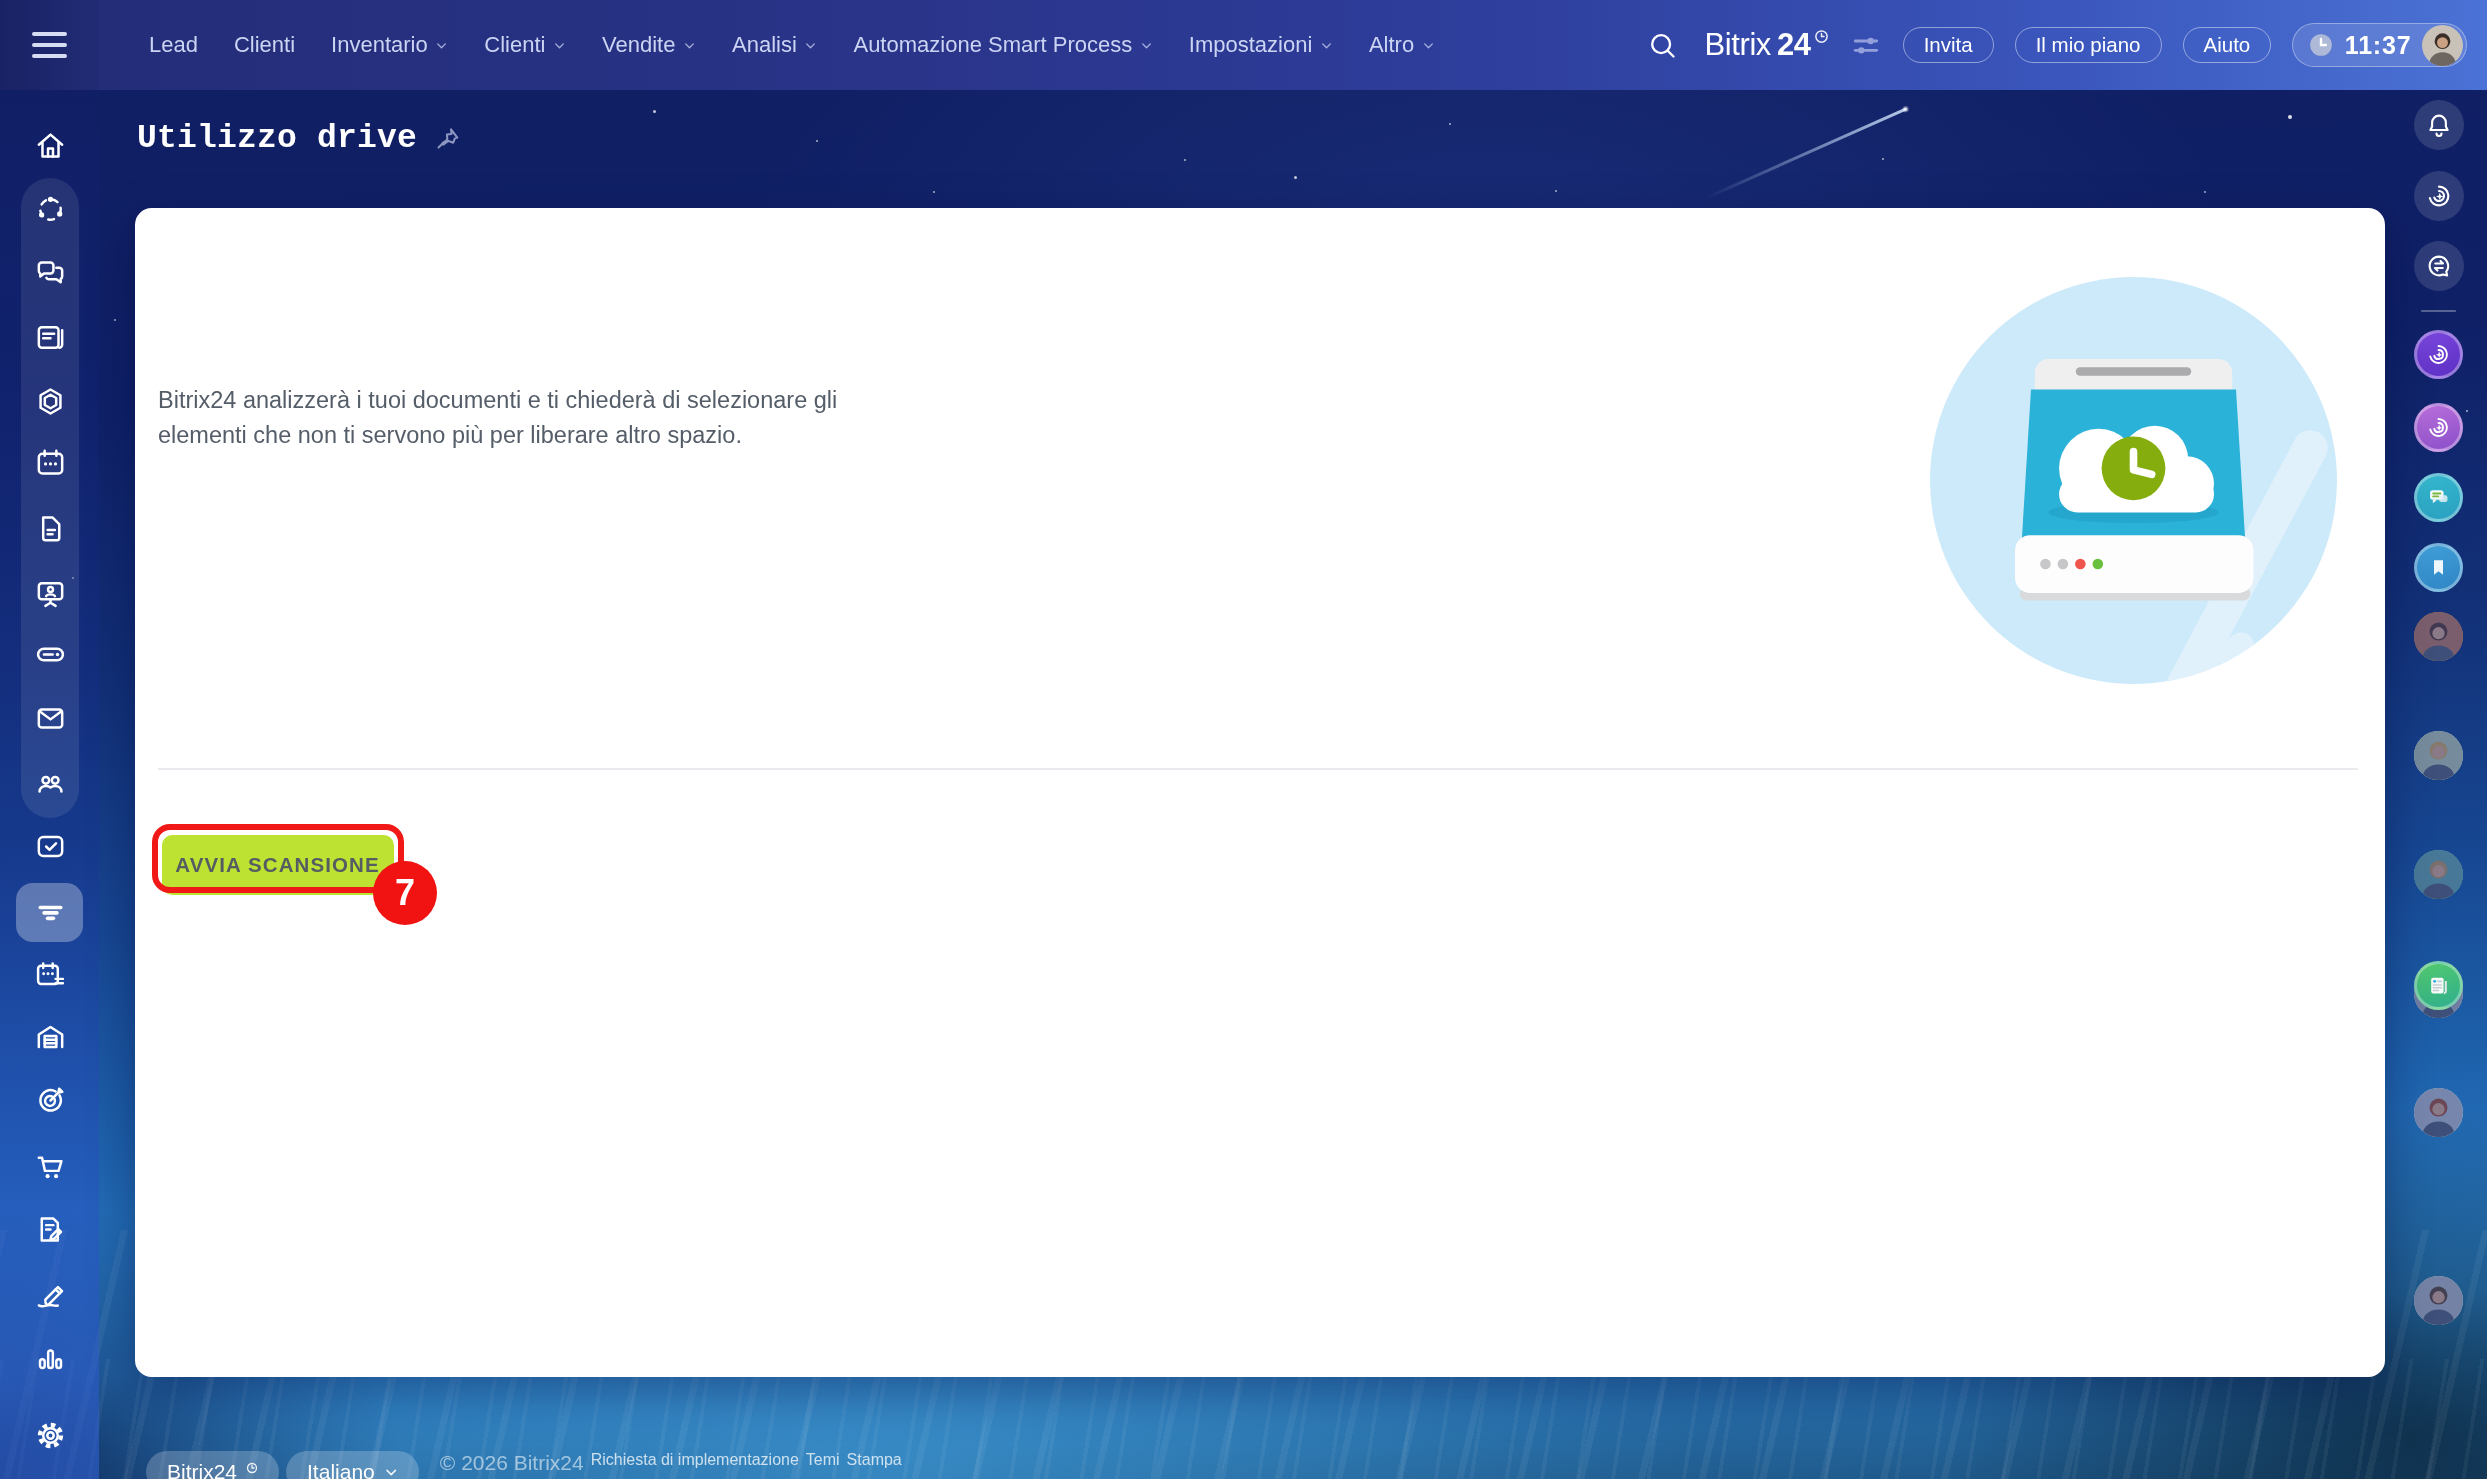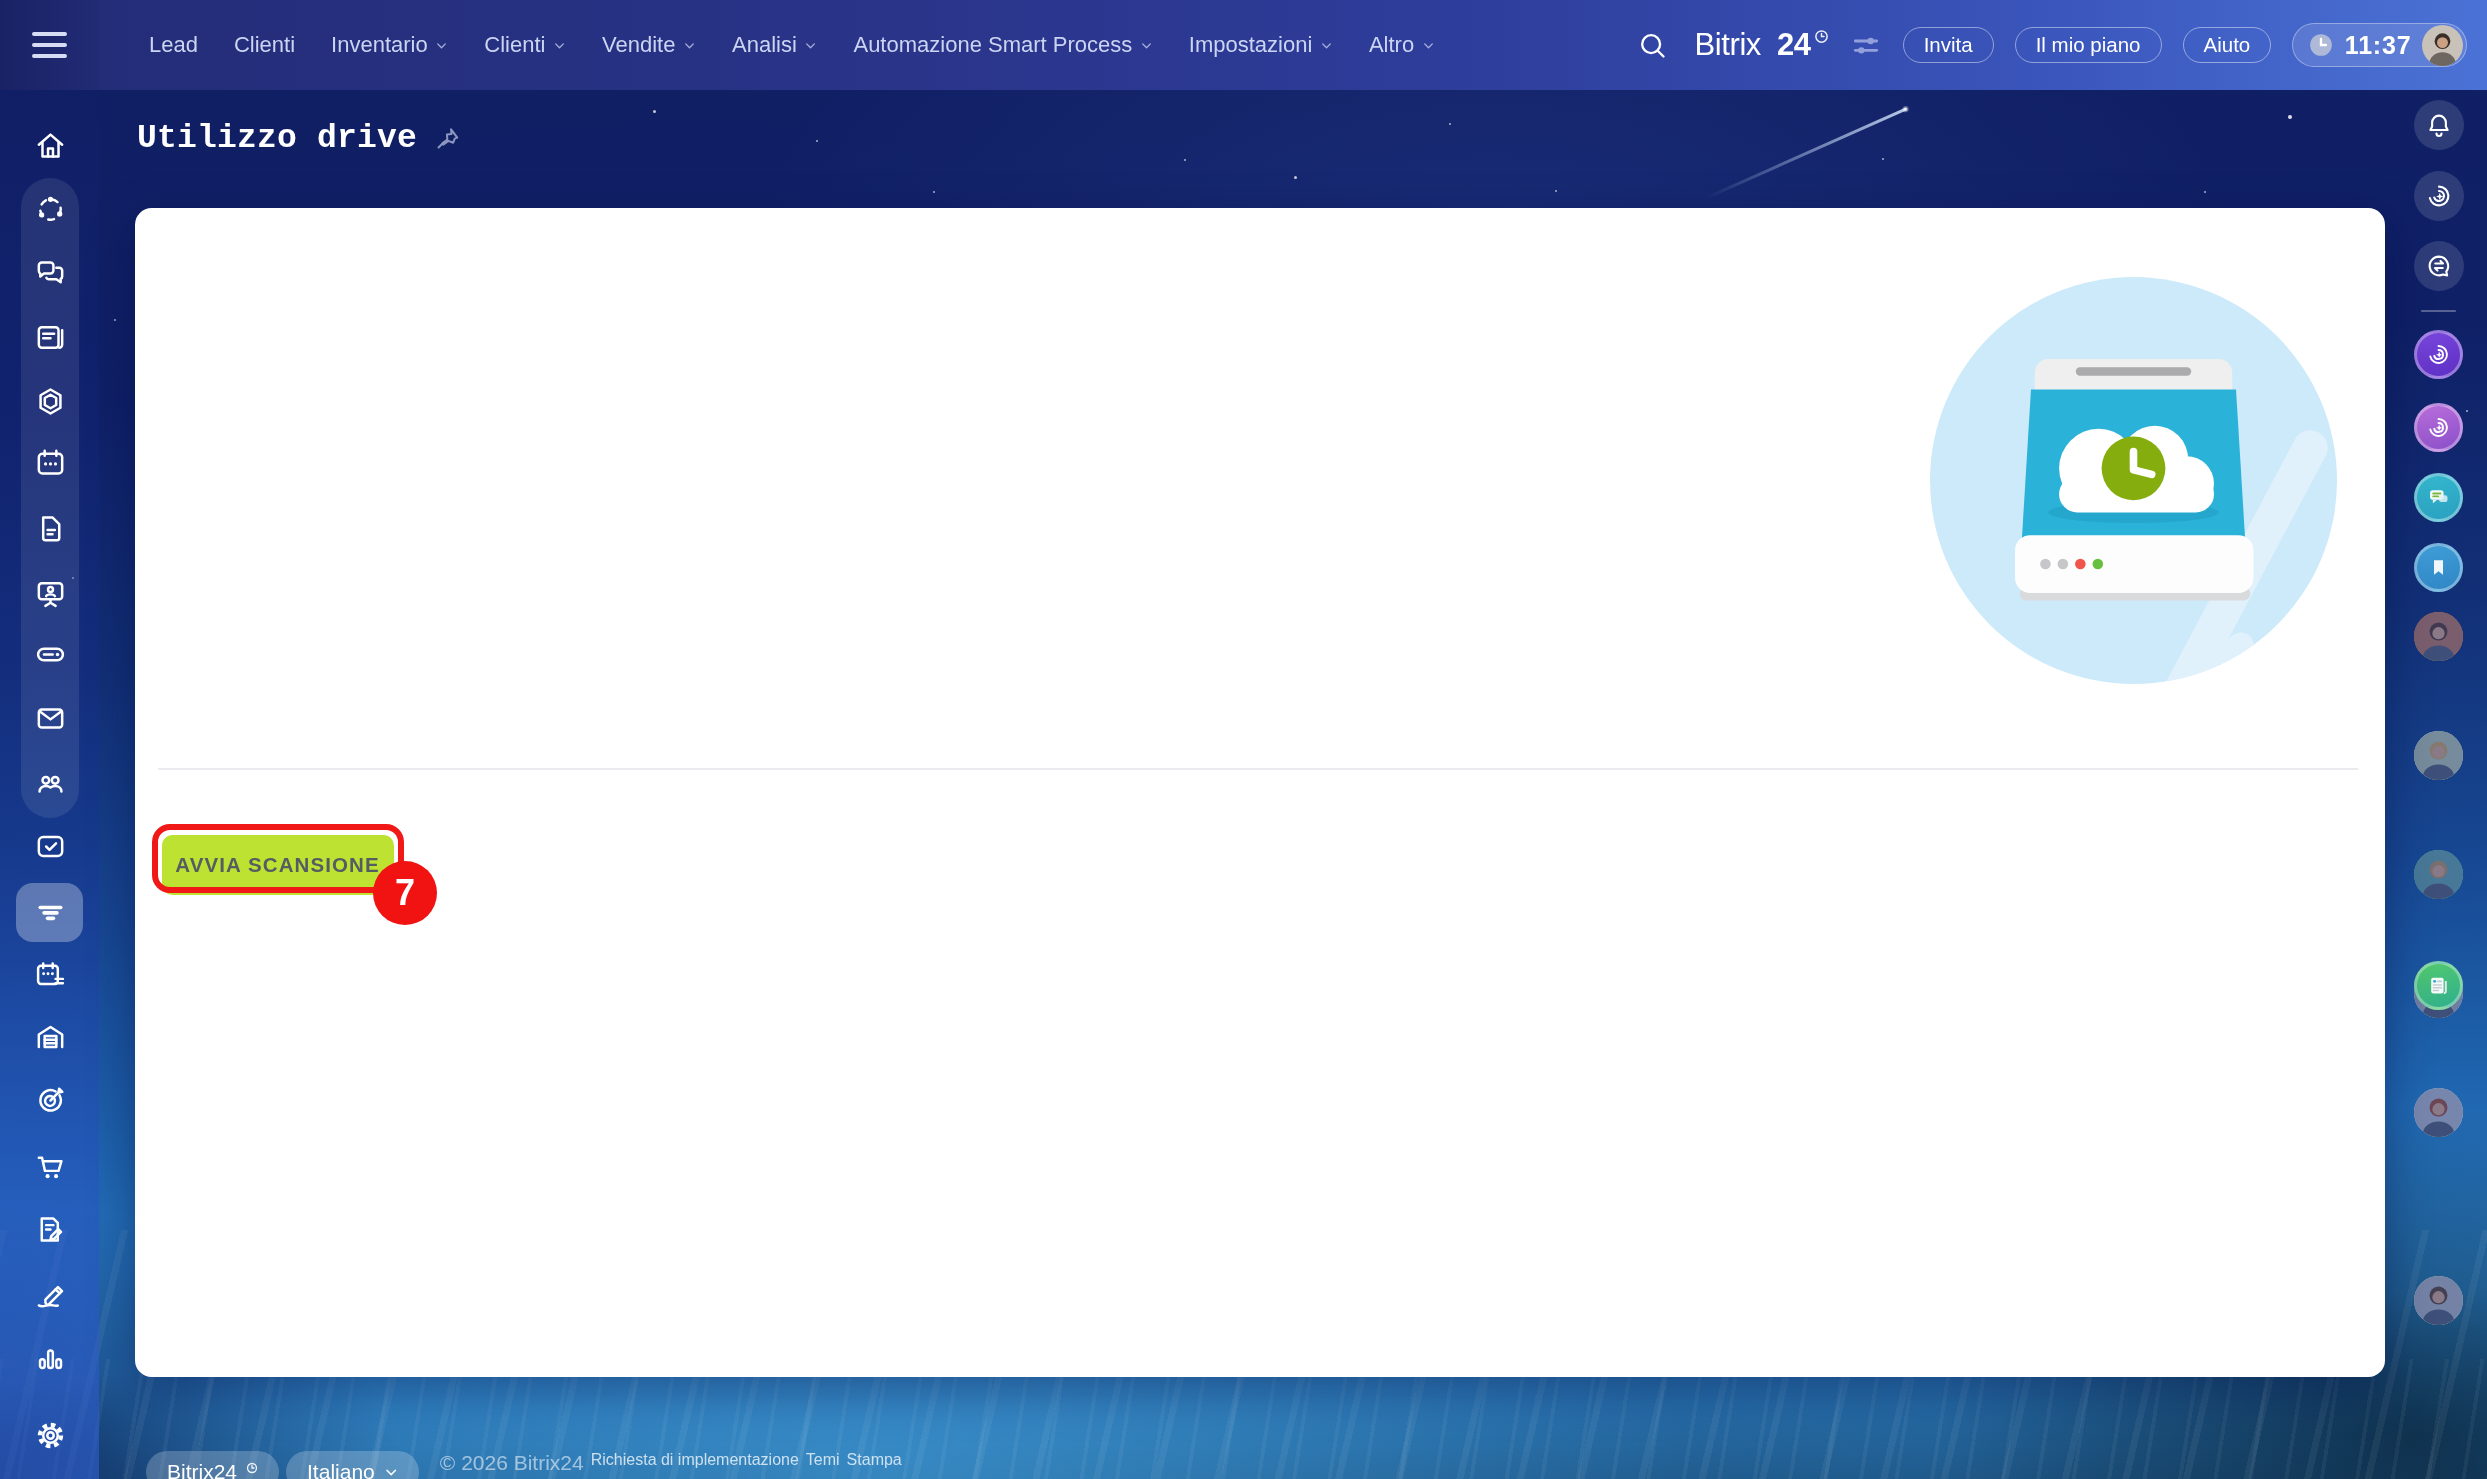--- a/index.html
+++ b/index.html
@@ -33,21 +33,21 @@
     background:linear-gradient(90deg, rgba(10,18,70,.38), rgba(10,18,70,.05)); }
   .burger { width:35px; height:26px; display:flex; flex-direction:column; justify-content:space-between; cursor:pointer; }
   .burger span { display:block; height:3.8px; border-radius:2.3px; background:#d6dcf4; }
   .nav { display:flex; align-items:center; gap:36px; margin-left:50px; }
   .nav-item { display:flex; align-items:center; gap:7.6px; color:#ccd4f3; font-size:22px; cursor:pointer; white-space:nowrap; }
   .caret { width:13px; height:13px; opacity:.75; }
   .top-right { margin-left:auto; display:flex; align-items:center; gap:21px; padding-right:20px; }
   .search-ic { width:33px; height:33px; cursor:pointer; }
   .logo { display:flex; align-items:flex-start; color:#fff; cursor:pointer; margin-left:4.6px; }
   .logo .b1 { font-size:31px; font-weight:500; letter-spacing:-0.4px; }
-  .logo .b2 { font-size:31px; font-weight:800; margin-left:16px; letter-spacing:-0.4px; }
+  .logo .b2 { font-size:31px; font-weight:800; margin-left:6px; letter-spacing:-0.4px; }
   .logo .clock-sup { width:15px; height:15px; margin:1.5px 0 0 3px; opacity:.9; }
   .tune-ic { width:32px; height:32px; cursor:pointer; }
   .pill { height:36px; border:1.5px solid rgba(255,255,255,.45); border-radius:20px; color:#fff;
     font-size:20.5px; display:flex; align-items:center; padding:0 20px; cursor:pointer; white-space:nowrap; }
   .timepill { height:44px; border:1.5px solid rgba(255,255,255,.35); background:rgba(255,255,255,.12);
     border-radius:23px; display:flex; align-items:center; gap:10.6px; padding:0 3px 0 15px; cursor:pointer; }
   .timepill .t { color:#fff; font-size:25px; font-weight:600; letter-spacing:0.8px; }
   .clock-dot { width:26px; height:26px; }
   .avatar-top { width:41px; height:41px; border-radius:50%; overflow:hidden; flex:0 0 41px; }
 
@@ -475,20 +475,21 @@
 
   <div class="page-title-row">
     <span class="page-title">Utilizzo drive</span>
     <svg class="pin-ic" viewBox="0 0 24 24" fill="none" stroke="#cfd6f2" stroke-width="1.8" stroke-linecap="round" stroke-linejoin="round">
       <path d="M14 3.5 l6.5 6.5 -2 1 -1 4 -4.5-1 -4 4 -1-1 4-4 -1-4.5 4-1 z" transform="rotate(8 12 12)"></path>
       <path d="M8.5 15.5 L4 20"></path>
     </svg>
   </div>
 
   <div class="card">
+    <p class="body-text">Bitrix24 analizzerà i tuoi documenti e ti chiederà di selezionare gli elementi che non ti servono più per liberare altro spazio.</p>
 
     <svg class="illus" viewBox="0 0 536 536">
       <defs>
           <clipPath id="circ">
             <circle cx="268" cy="268" r="268"></circle>
           </clipPath>
         </defs>
       <circle cx="268" cy="268" r="268" fill="#cdeafa"></circle>
       <g clip-path="url(#circ)">
         <rect x="390" y="180" width="46" height="420" rx="23" fill="#e0f1fc" transform="rotate(28 413 390)"></rect>

